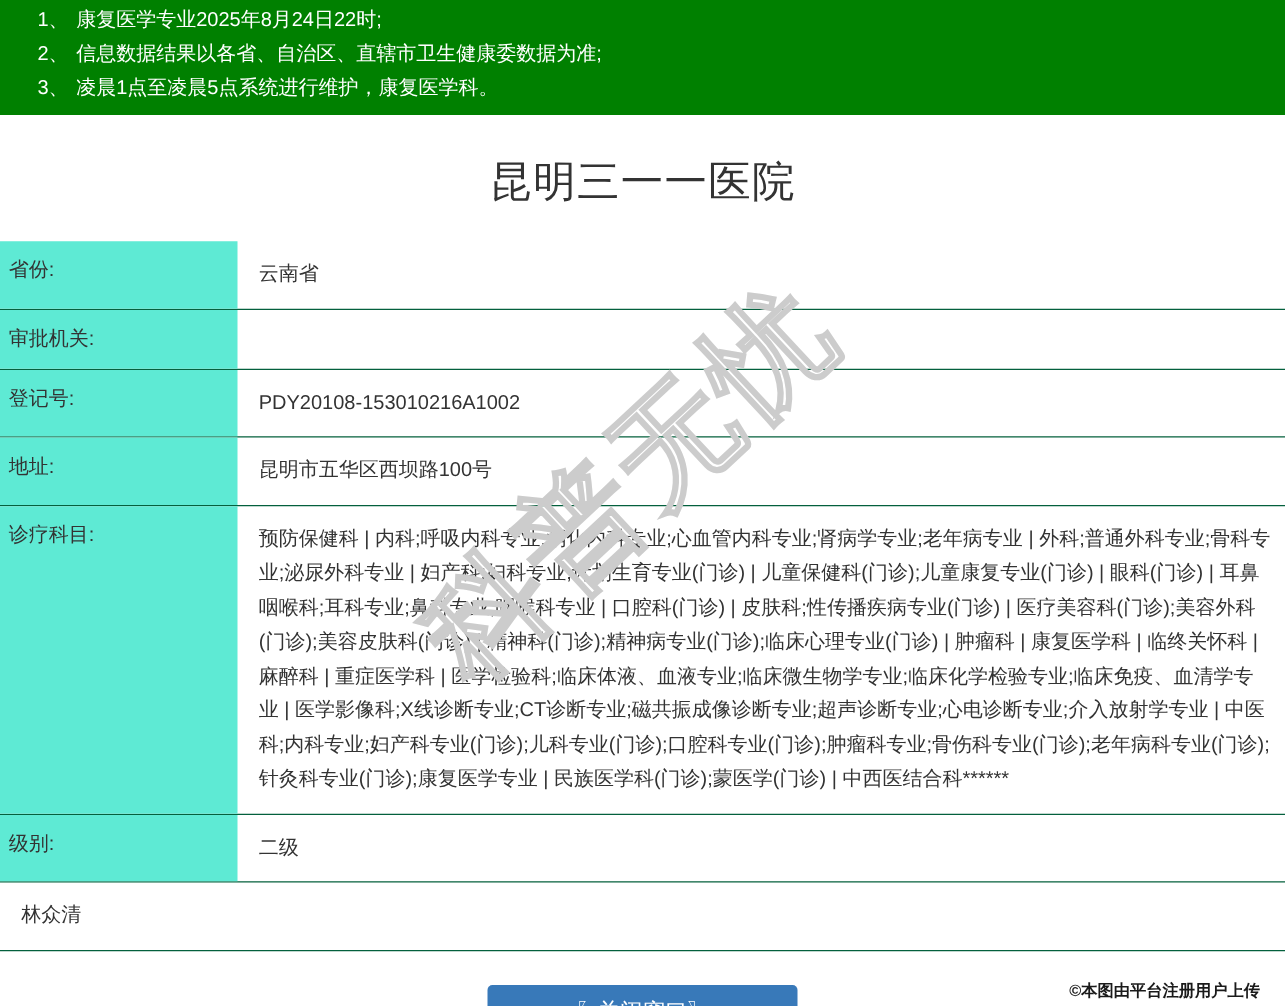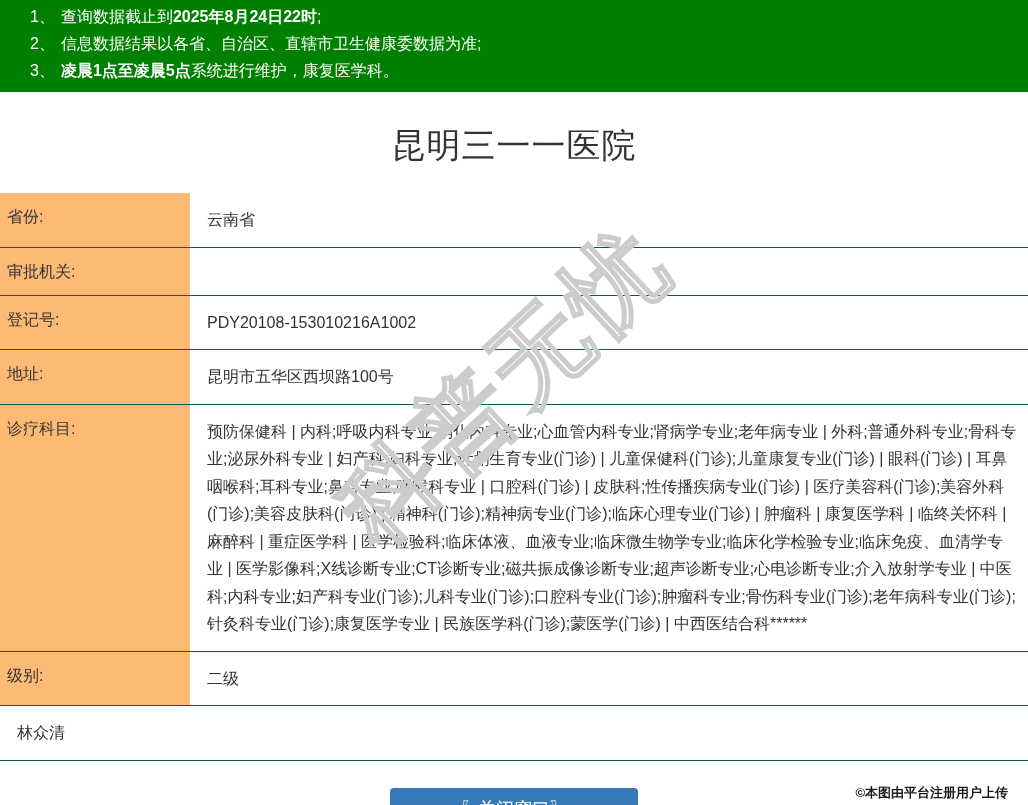--- a/index.html
+++ b/index.html
@@ -19,21 +19,21 @@
     background: #008000;
     color: #ffffff;
     padding: 3px 0 0 30px;
     font-size: 16px;
   }
   .notice-line {
     line-height: 27px;
     white-space: nowrap;
   }
   .notice-line .num { margin-right: 6px; }
-  .notice-line b { font-weight: bold; }
+  .notice-line b { font-weight: normal; }
 
   
   .page-title {
     text-align: center;
     font-size: 34px;
     font-weight: 500;
     color: #333;
     margin-top: 31px;
     margin-bottom: 24px;
     letter-spacing: 1px;
@@ -42,21 +42,21 @@
   
   .info-table { width: 100%; }
   .info-row {
     display: flex;
     border-bottom: 1px solid #04603d;
     font-size: 16px;
   }
   .info-row .cell-label {
     width: 190px;
     flex: 0 0 190px;
-    background: #fdba74;
+    background: #5eead4;
     padding: 13px 6px 13px 7px;
     line-height: 21px;
   }
   .info-row .cell-value {
     flex: 1;
     padding: 13px 10px 13px 17px;
     line-height: 27.5px;
   }
 
   
@@ -105,21 +105,21 @@
     font-weight: bold;
     color: #1a1a1a;
     text-shadow: 1px 1px 0 #fff, -1px -1px 0 #fff, 1px -1px 0 #fff, -1px 1px 0 #fff;
     z-index: 6;
   }
 </style>
 </head>
 <body>
 
 <div class="banner">
-  <div class="notice-line"><span class="num">1、</span><span>查询数据截止到</span><b>2025年8月24日22时</b><span>;</span></div>
+  <div class="notice-line"><span class="num">1、</span><span>康复医学专业</span><b>2025年8月24日22时</b><span>;</span></div>
   <div class="notice-line"><span class="num">2、</span><span>信息数据结果以各省、自治区、直辖市卫生健康委数据为准;</span><b></b><span></span></div>
   <div class="notice-line"><span class="num">3、</span><span></span><b>凌晨1点至凌晨5点</b><span>系统进行维护，康复医学科。</span></div>
 </div>
 
 <h1 class="page-title">昆明三一一医院</h1>
 
 <div class="info-table">
   <div class="info-row">
     <div class="cell-label">省份:</div>
     <div class="cell-value">云南省</div>

